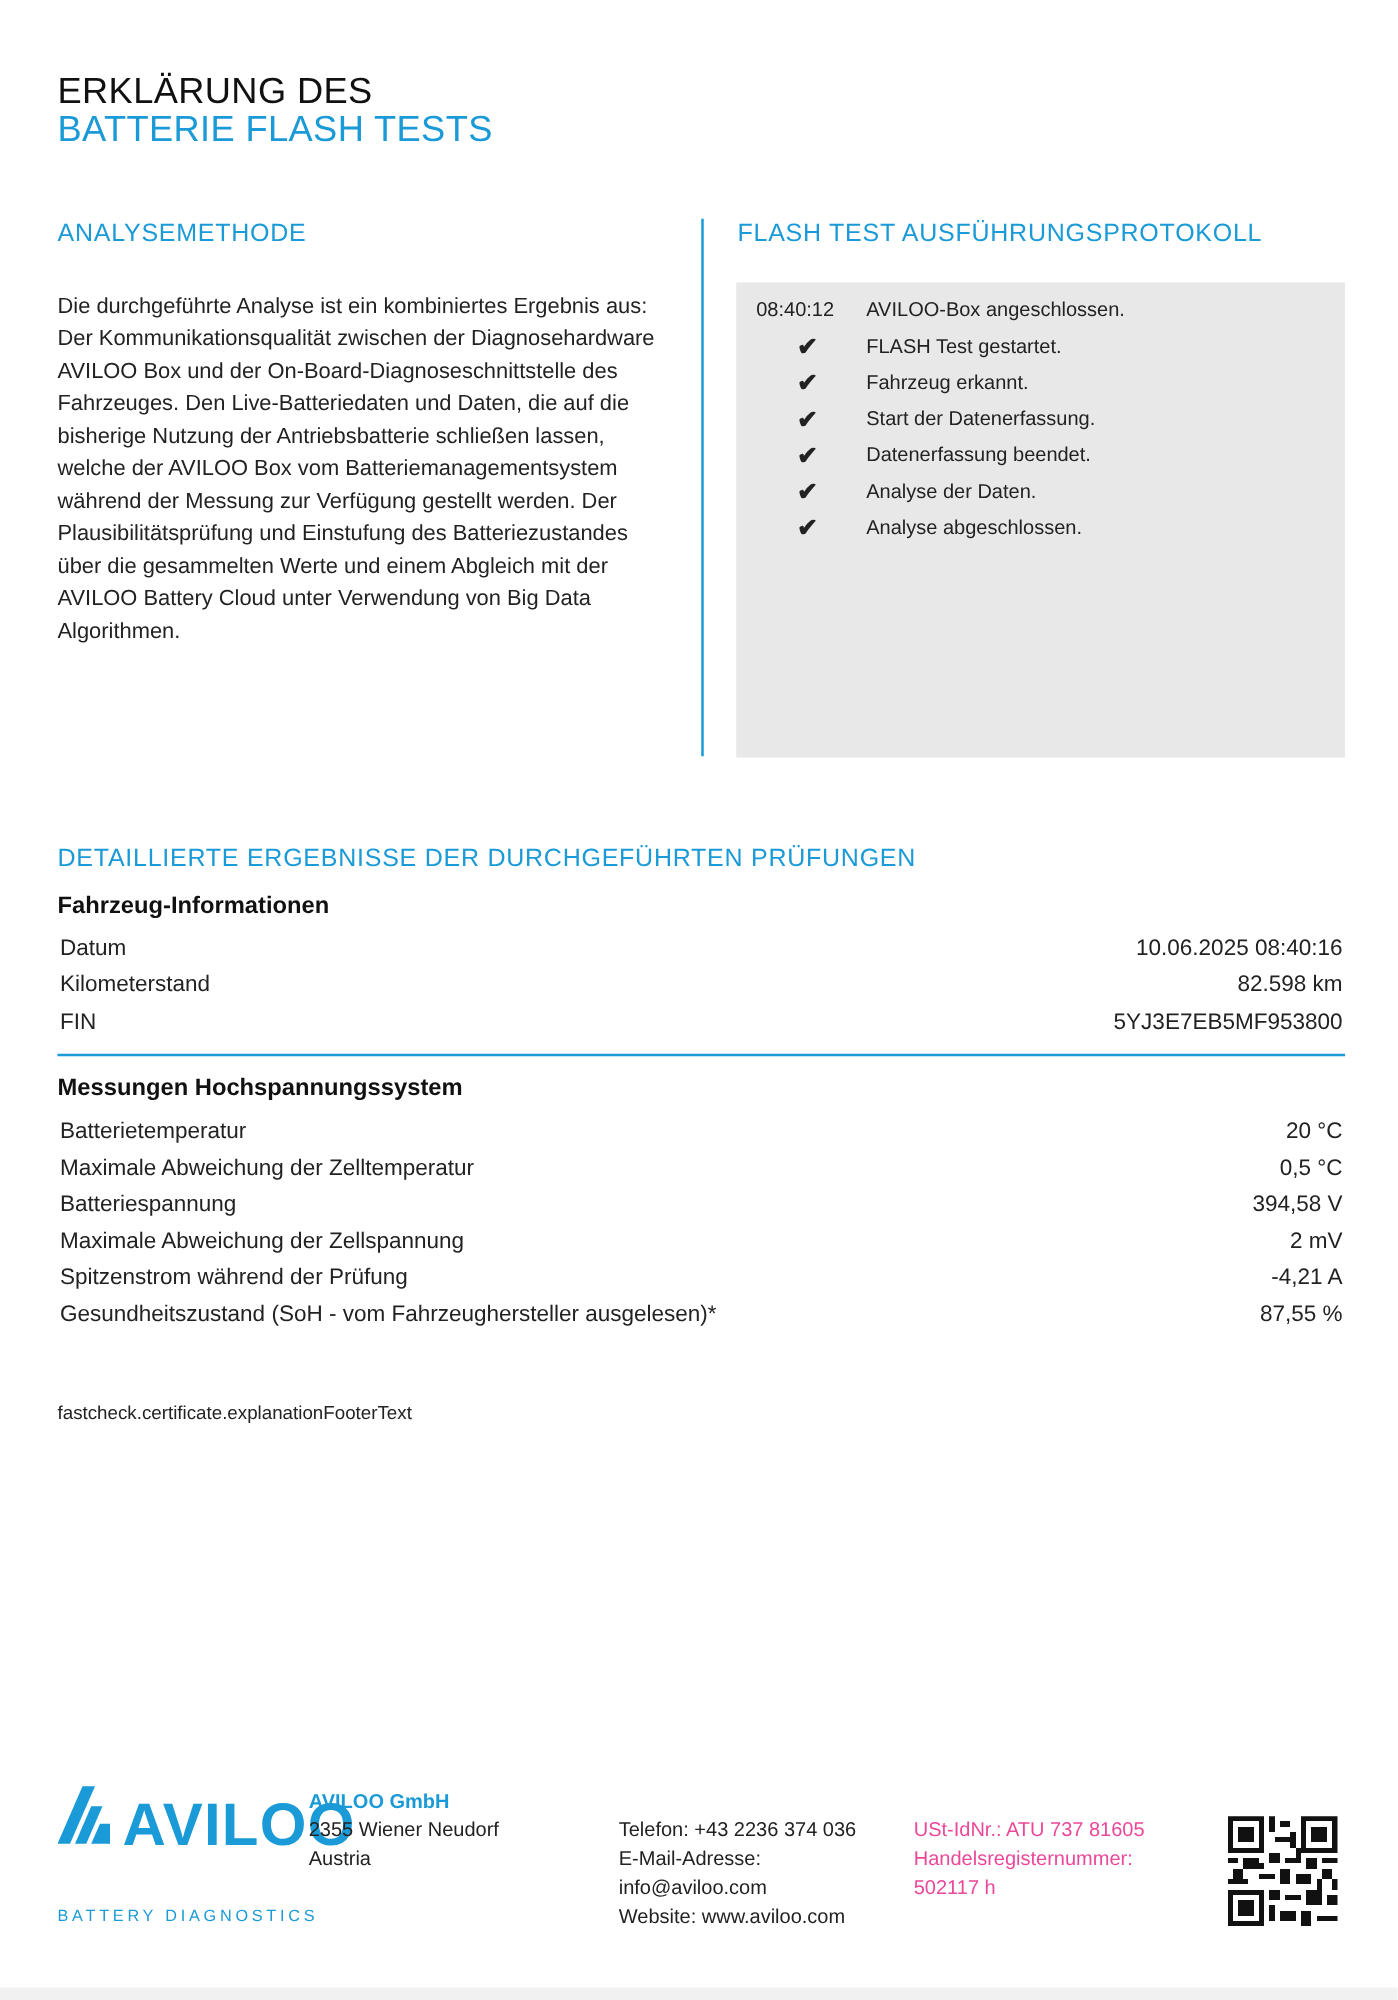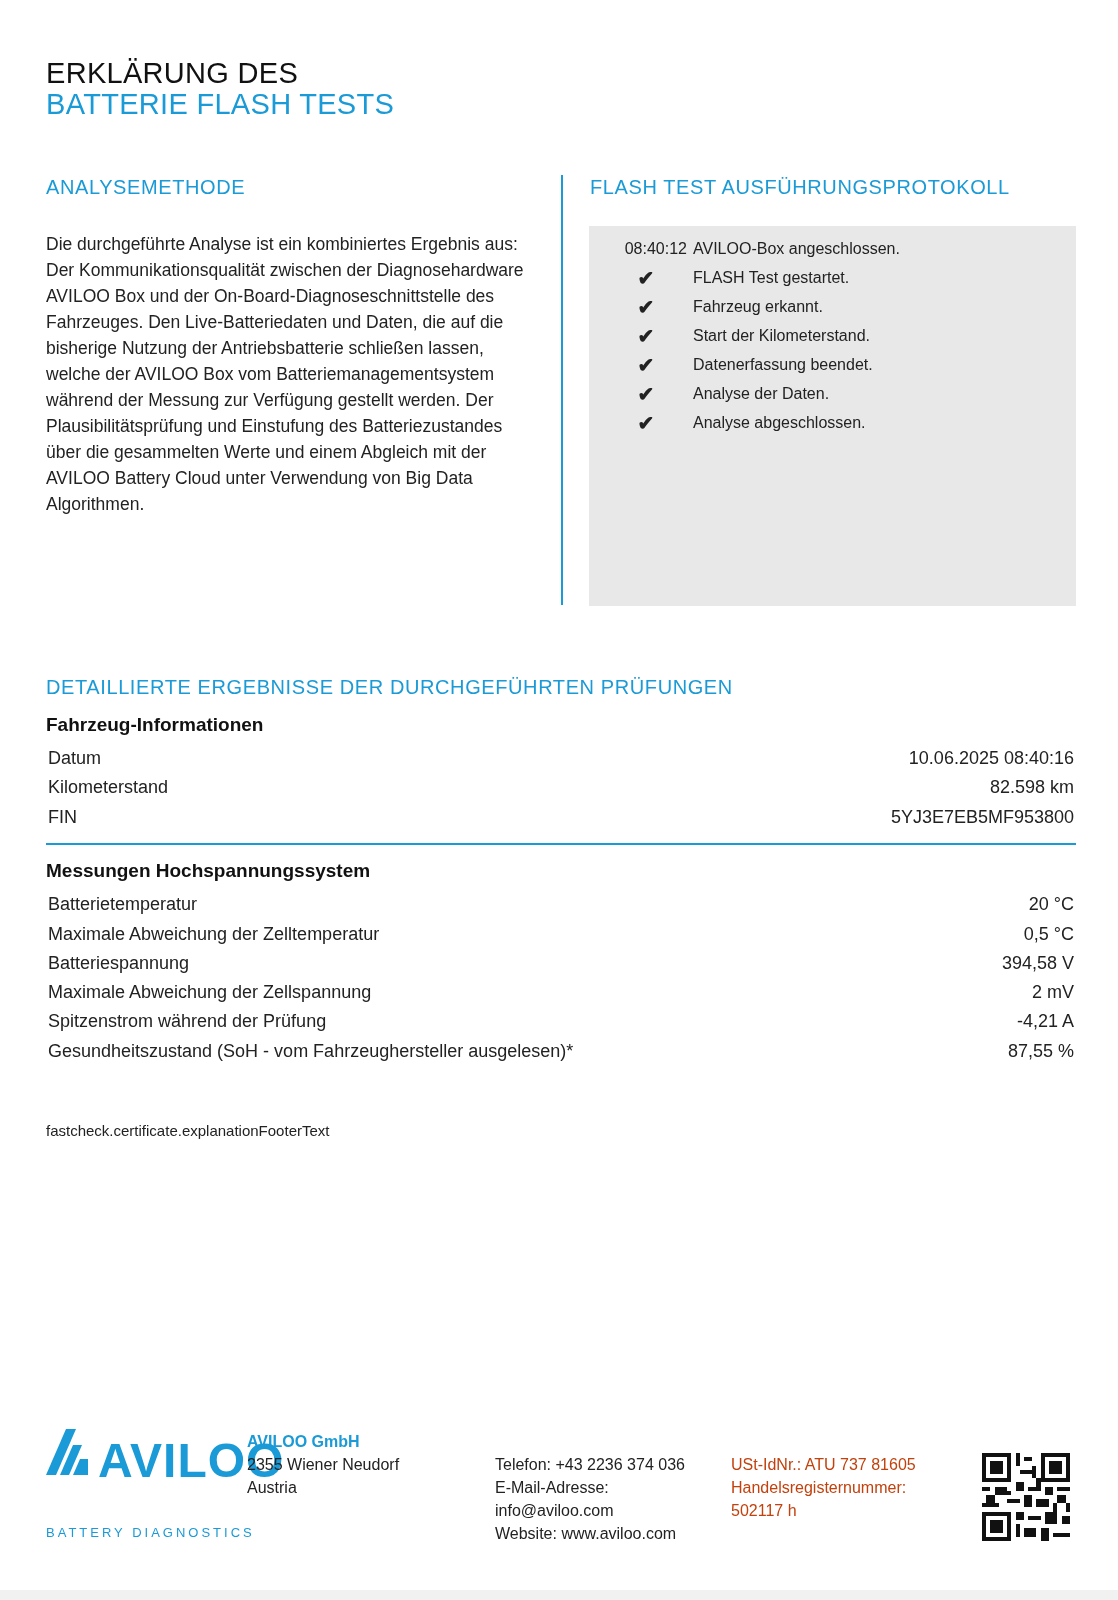--- a/index.html
+++ b/index.html
@@ -12,35 +12,35 @@
     .title .l1 { color: #111; display: block; }
     .title .l2 { color: #1a9ad6; display: block; }
     .h-blue { color: #1a9ad6; font-weight: normal; font-size: 20px; letter-spacing: 0.6px; position: absolute; }
     .left-col { position: absolute; left: 46px; top: 176px; width: 490px; }
     .left-col .h-blue { position: static; }
     .analysis-text { margin-top: 32px; font-size: 17.5px; line-height: 26px; color: #222; width: 490px; }
     .divider-v { position: absolute; left: 561px; top: 175px; width: 2px; height: 430px; background: #1a9ad6; }
     .right-title { left: 590px; top: 176px; }
     .log-box { position: absolute; left: 589px; top: 226px; width: 487px; height: 380px; background: #e8e8e8; }
     .log-row { position: absolute; left: 16px; height: 29px; font-size: 16px; color: #222; display: flex; align-items: center; }
-    .log-row .stamp { width: 82px; text-align: right; }
+    .log-row .stamp { width: 82px; text-align: left; }
     .log-row .check { width: 82px; text-align: center; font-size: 20px; font-weight: bold; }
     .log-row .msg { margin-left: 6px; }
     .results-title { left: 46px; top: 676px; }
     .sub-h { position: absolute; left: 46px; font-size: 19px; font-weight: bold; color: #111; }
     .kv { position: absolute; left: 48px; width: 1026px; display: flex; justify-content: space-between; font-size: 18px; color: #222; gap: 19px; }
     .hline { position: absolute; left: 46px; width: 1030px; top: 843px; height: 2px; background: #1a9ad6; }
     .footer-note { position: absolute; left: 46px; top: 1122px; font-size: 15px; color: #222; }
     .logo { position: absolute; left: 46px; top: 1431px; }
     .logo .word { position: absolute; left: 52px; top: 2px; font-size: 48px; font-weight: bold; color: #1a9ad6; letter-spacing: 1px; white-space: nowrap; }
     .logo .tag { position: absolute; left: 0; top: 70px; font-size: 13px; color: #1a9ad6; letter-spacing: 3px; white-space: nowrap; margin-top: 24px; }
     .addr { position: absolute; left: 247px; top: 1430px; font-size: 16px; line-height: 23px; color: #222; width: 240px; }
     .addr .company { color: #1a9ad6; font-weight: bold; }
     .contact { position: absolute; left: 495px; top: 1453px; font-size: 16px; line-height: 23px; color: #222; }
-    .reg { position: absolute; left: 731px; top: 1453px; font-size: 16px; line-height: 23px; color: #c2410c; }
+    .reg { position: absolute; left: 731px; top: 1453px; font-size: 16px; line-height: 23px; color: #ec4899; }
     .qr { position: absolute; left: 982px; top: 1453px; width: 88px; height: 88px; }
   </style>
 </head>
 <body>
 
 <div class="title">
   <span class="l1">ERKLÄRUNG DES</span>
   <span class="l2">BATTERIE FLASH TESTS</span>
 </div>
 
@@ -60,21 +60,21 @@
   <div class="log-row" style="top:37px">
     <span class="check">✔</span>
     <span class="msg">FLASH Test gestartet.</span>
   </div>
   <div class="log-row" style="top:66px">
     <span class="check">✔</span>
     <span class="msg">Fahrzeug erkannt.</span>
   </div>
   <div class="log-row" style="top:95px">
     <span class="check">✔</span>
-    <span class="msg">Start der Kilometerstand.</span>
+    <span class="msg">Start der Datenerfassung.</span>
   </div>
   <div class="log-row" style="top:124px">
     <span class="check">✔</span>
     <span class="msg">Datenerfassung beendet.</span>
   </div>
   <div class="log-row" style="top:153px">
     <span class="check">✔</span>
     <span class="msg">Analyse der Daten.</span>
   </div>
   <div class="log-row" style="top:182px">

